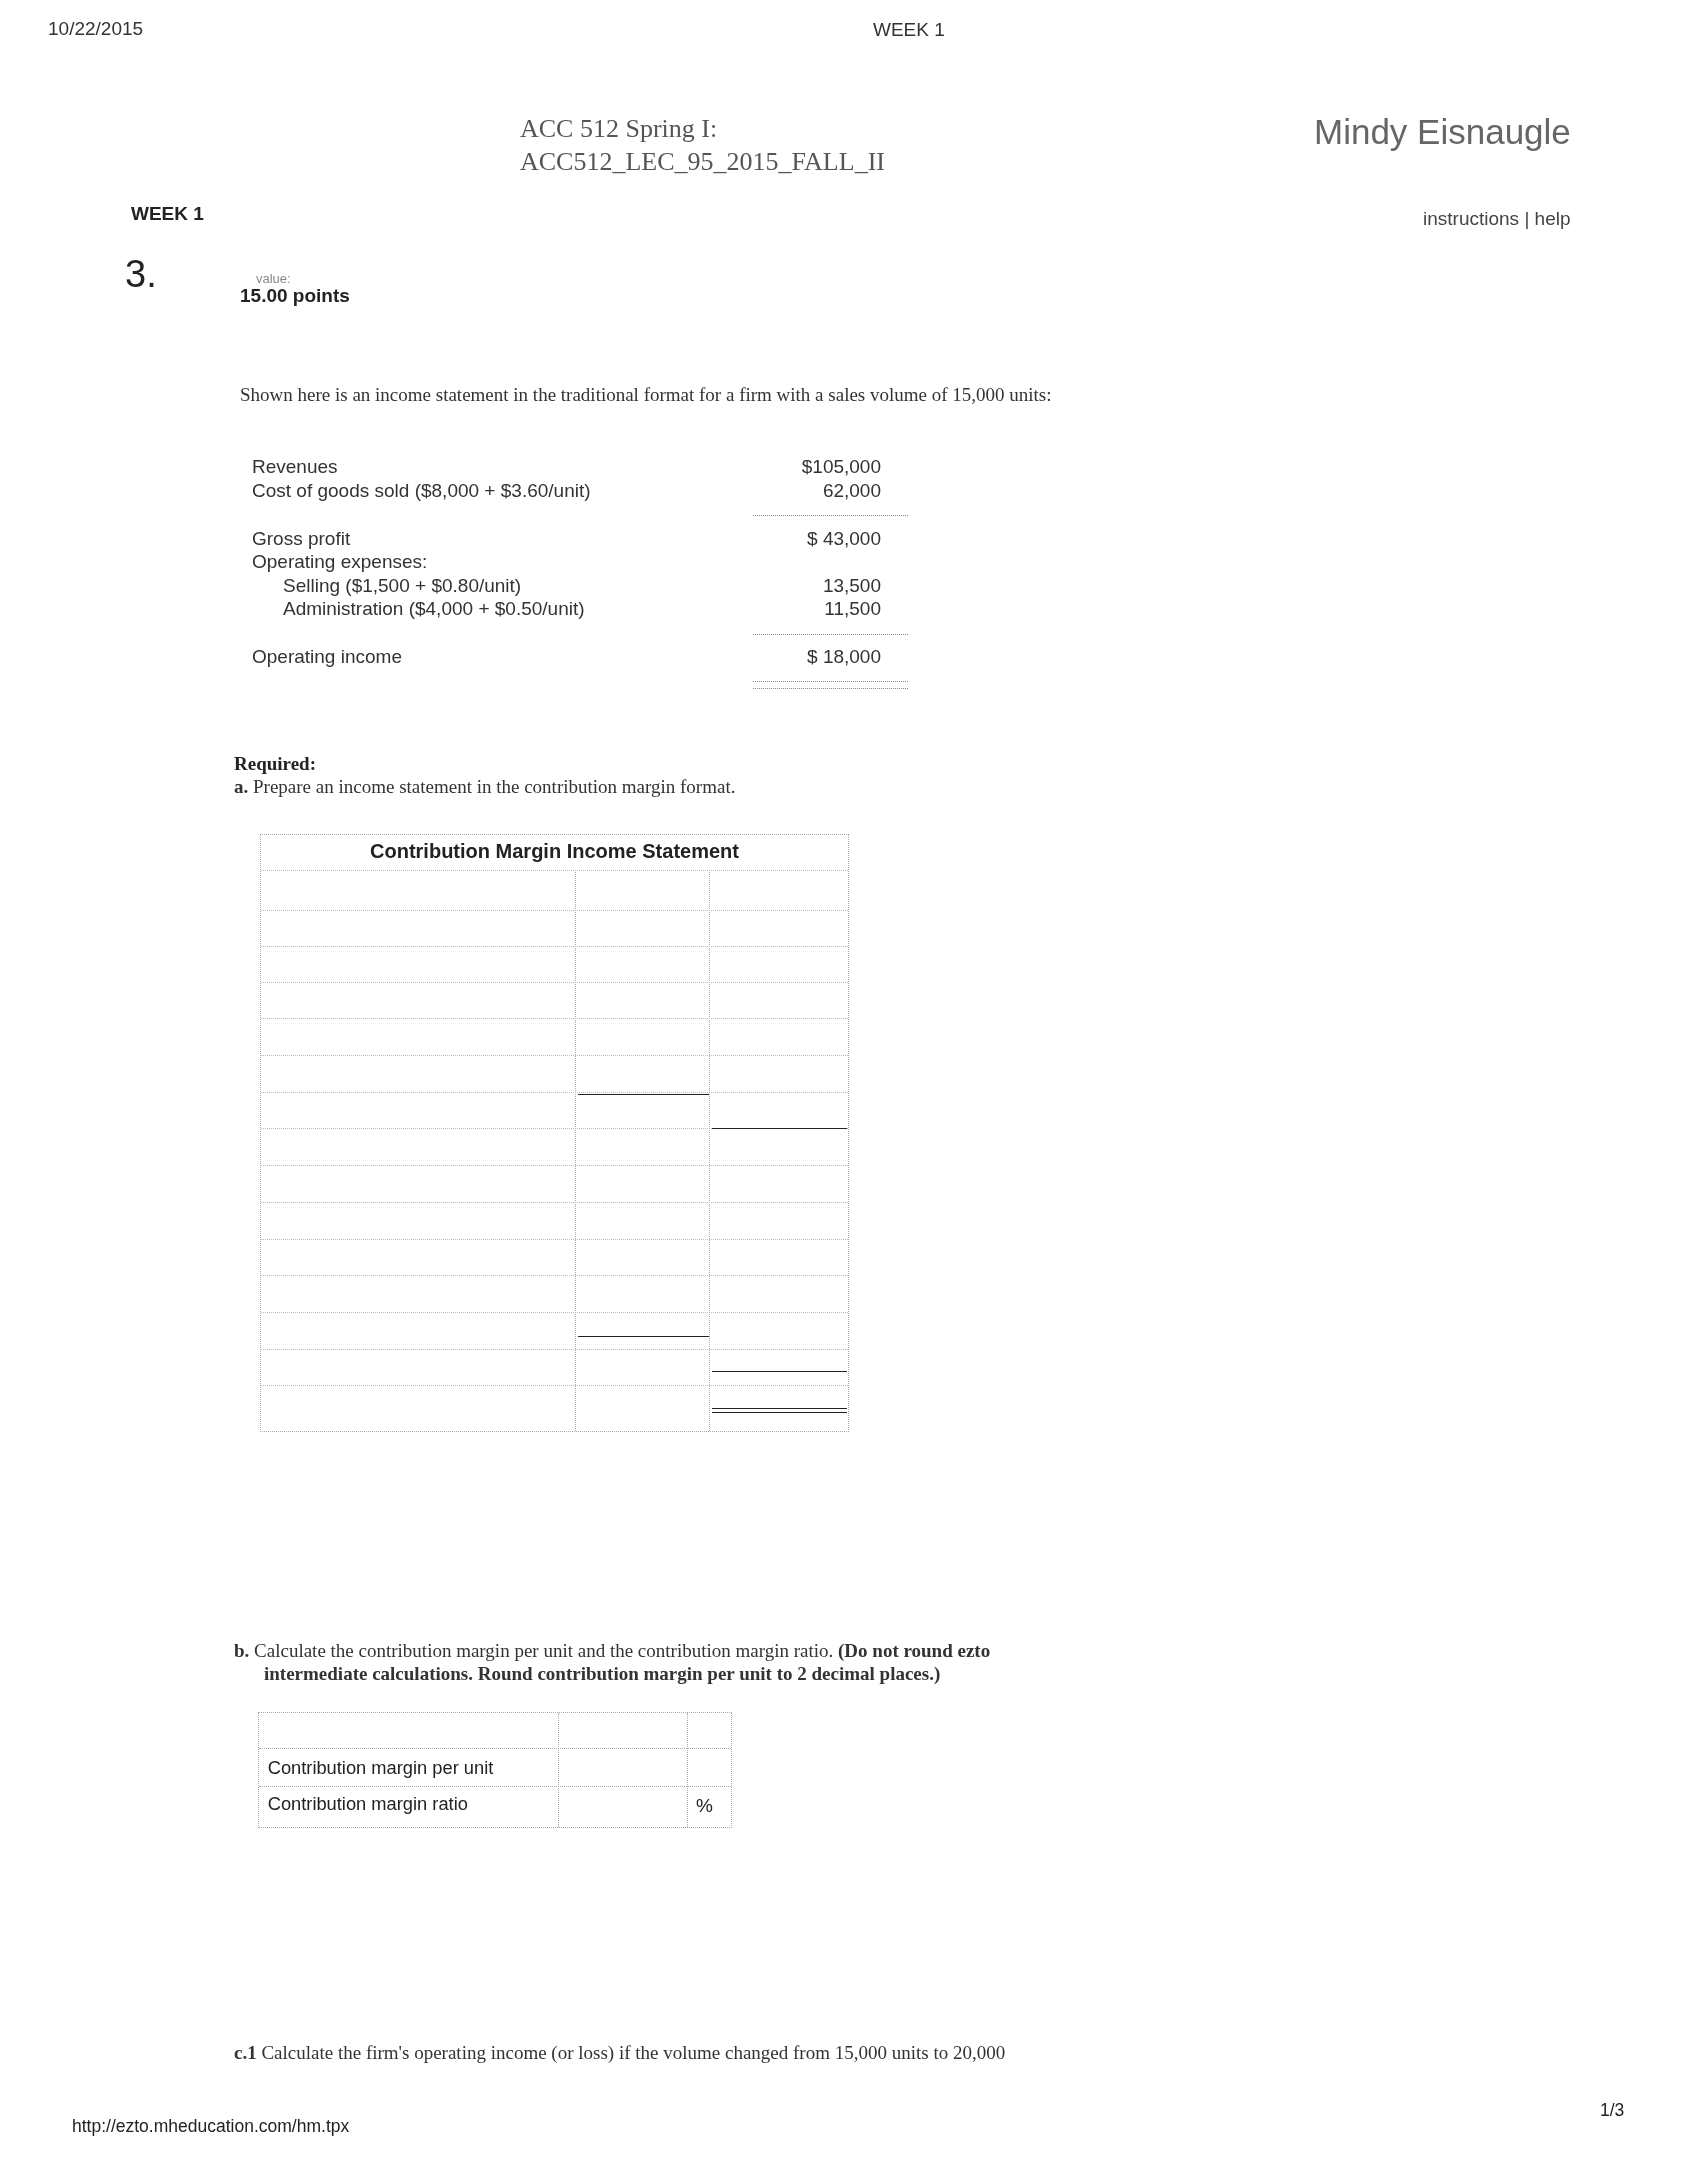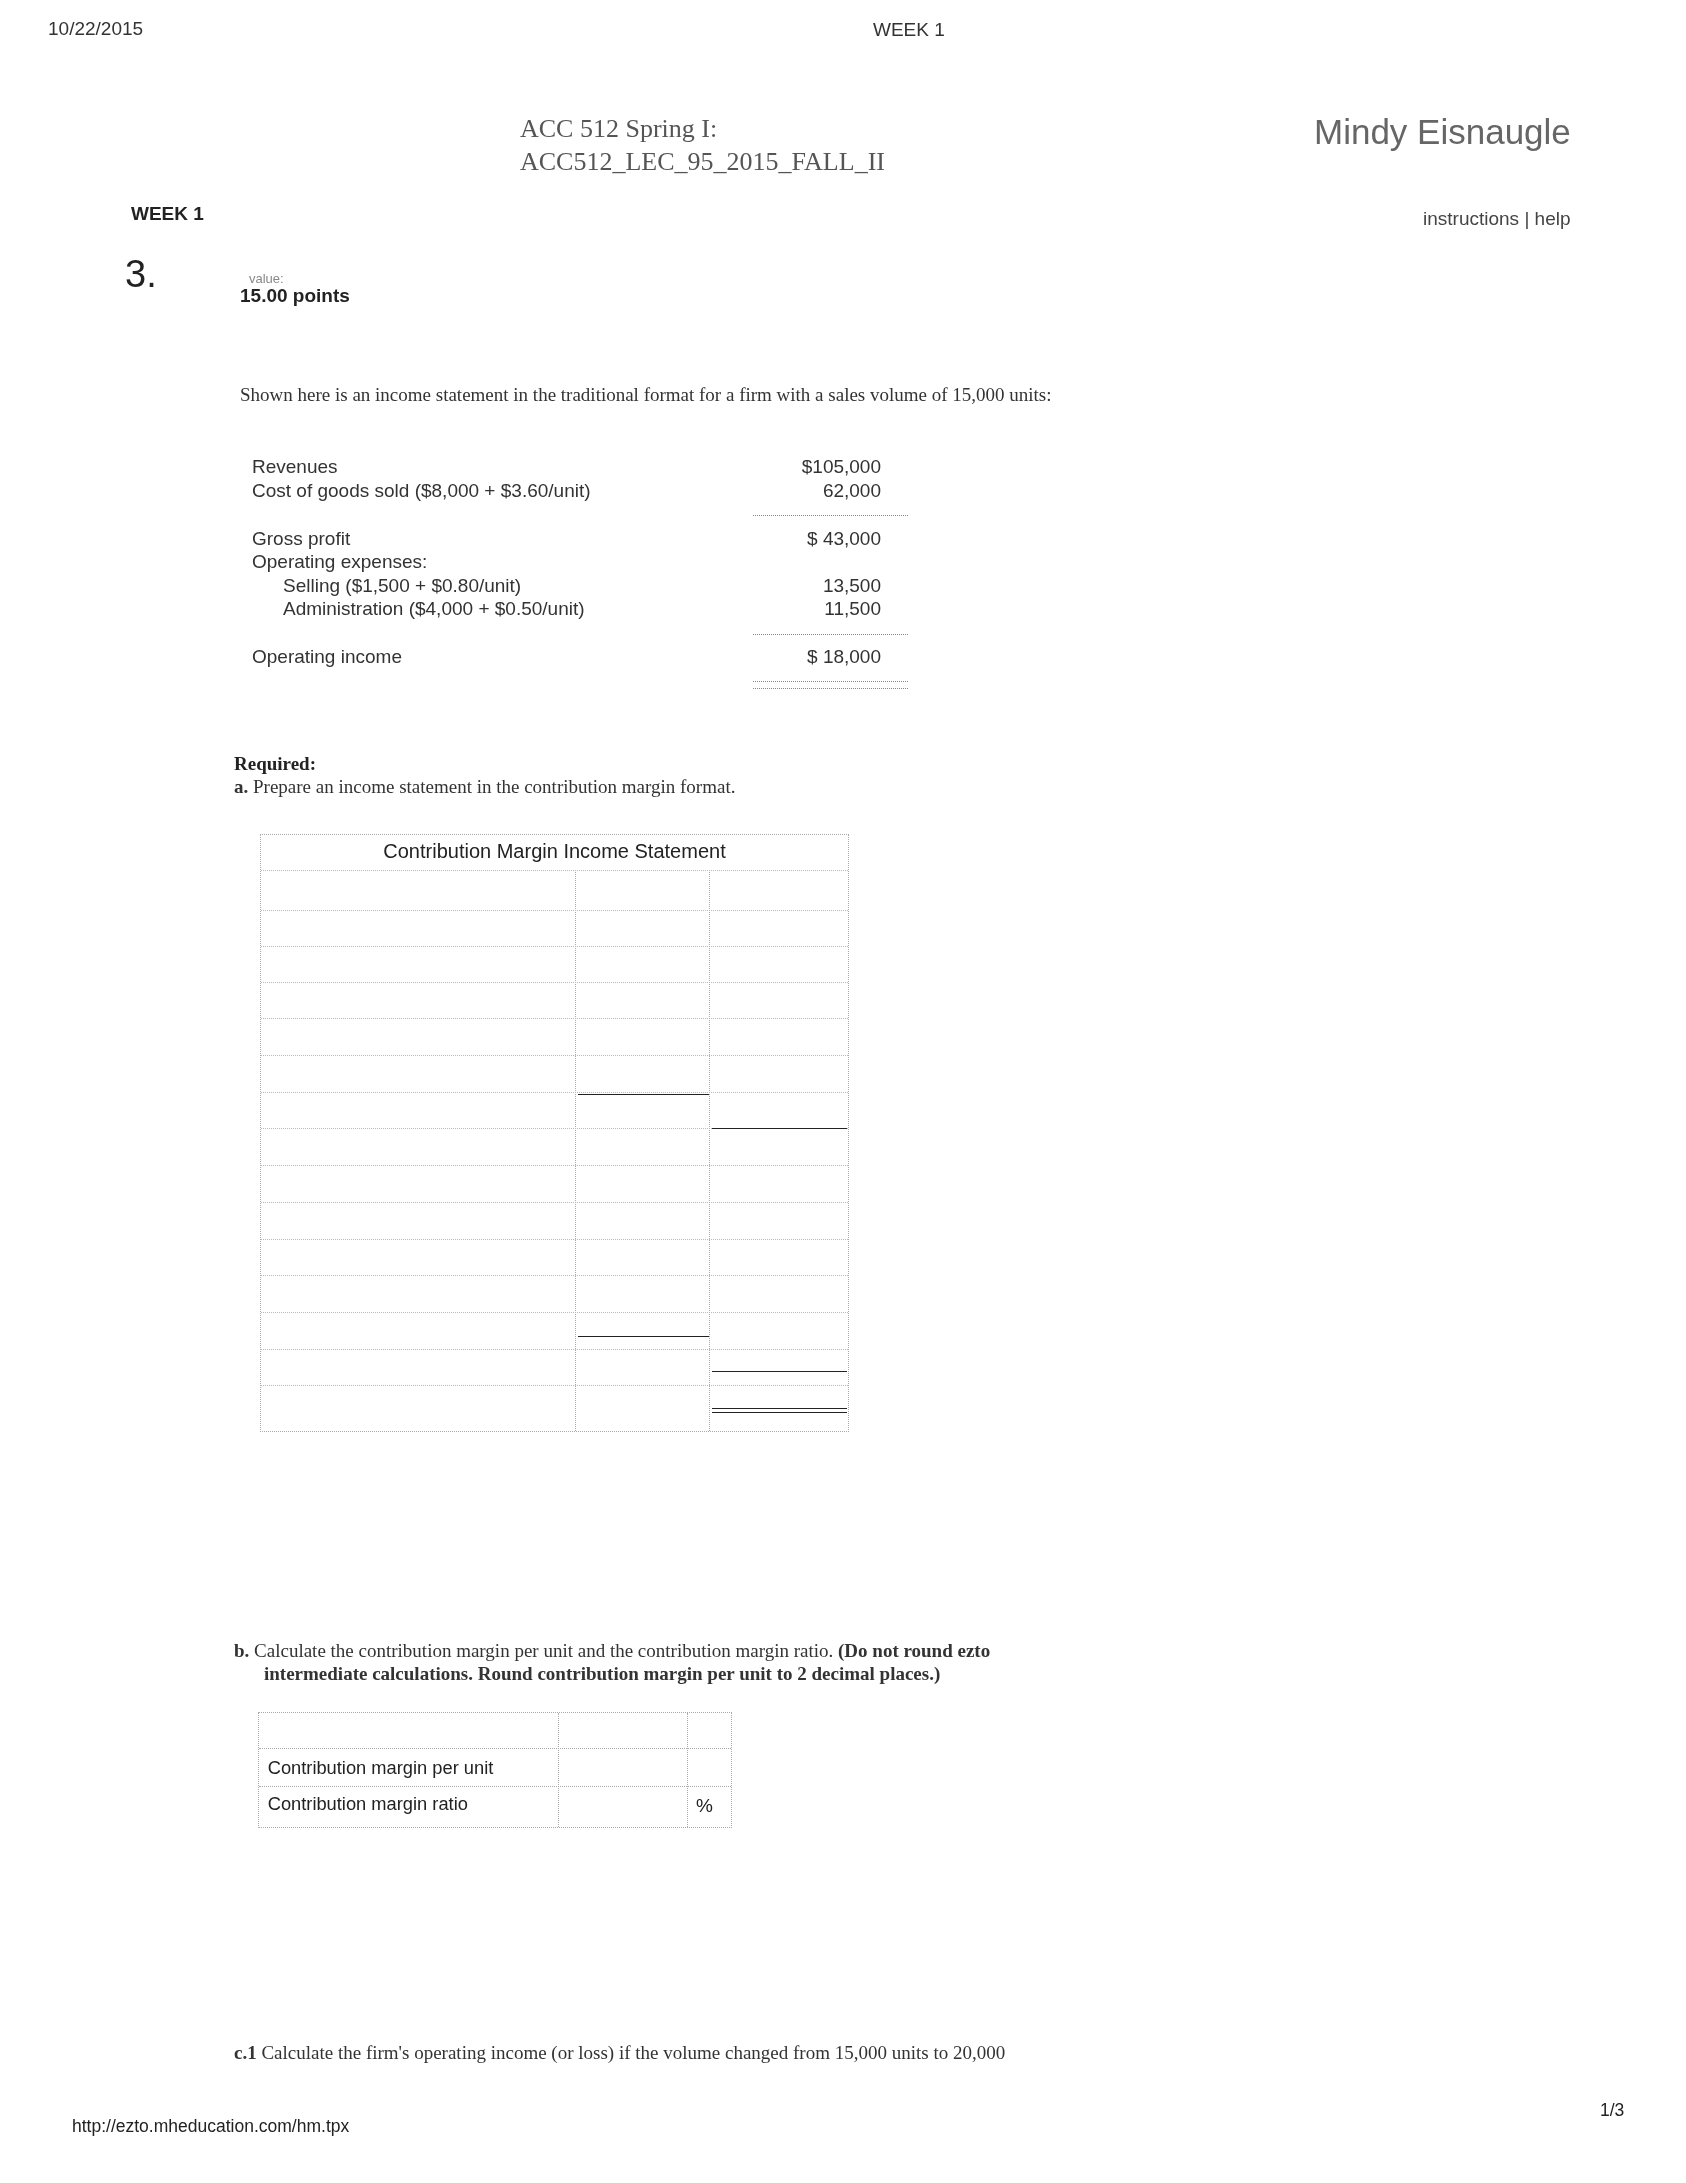--- a/index.html
+++ b/index.html
@@ -19,21 +19,21 @@
 
     .is-row { position:absolute; left:252px; width:629px; height:24.5px; font-size:19px; color:#333; }
     .is-row .lbl { position:absolute; left:0; top:0; }
     .is-row .lbl.indent { left:31px; }
     .is-row .val { position:absolute; right:0; top:0; text-align:right; }
     .rule { position:absolute; left:753px; width:155px; border-top:0.9px dotted #888; height:0; }
 
     .cm-table { position:absolute; left:260px; top:834px; width:587px; height:596px;
                 border:0.9px dotted #aaa; }
     .cm-title { position:absolute; left:0; width:100%; top:5.2px; text-align:center;
-                font-size:20px; font-weight:normal; color:#222; }
+                font-size:20px; font-weight:bold; color:#222; }
     .cm-vline { position:absolute; top:35px; bottom:0; border-left:0.9px dotted #aaa; }
     .cm-row { position:absolute; left:0; width:100%; height:0; border-top:0.9px dotted #bbb; }
     .cm-cell-input { position:absolute; height:23px; background:transparent; border:none; }
     .solid { position:absolute; height:0; border-top:1.7px solid #222; }
     .double { position:absolute; height:2.6px; border-top:1.7px solid #222; border-bottom:1.7px solid #222; }
 
     .b-table { position:absolute; left:258px; top:1712px; width:472px; height:114px;
                border:0.9px dotted #aaa; }
     .b-vline { position:absolute; top:0; bottom:0; border-left:0.9px dotted #aaa; }
     .b-hline { position:absolute; left:0; width:100%; border-top:0.9px dotted #aaa; }
@@ -57,21 +57,21 @@
 <div class="abs user" style="left:1314px; top:112px;">Mindy Eisnaugle</div>
 
 <div class="abs week" style="left:131px; top:203px;">WEEK 1</div>
 <div class="abs links" style="left:1399px; top:208px;margin-left:24px;">
   <span>instructions</span>
   <span>|</span>
   <span>help</span>
 </div>
 
 <div class="abs qnum" style="left:125px; top:253px;">3.</div>
-<div class="abs valuelbl" style="left:249px; top:271px;">value:</div>
+<div class="abs valuelbl" style="left:256px; top:271px;">value:</div>
 <div class="abs points" style="left:240px; top:285px;">15.00 points</div>
 
 <div class="abs body" style="left:240px; top:384px;">Shown here is an income statement in the traditional format for a firm with a sales volume of 15,000 units:</div>
 
 <div>
   <div class="is-row" style="top:456px;">
     <span class="lbl">Revenues</span>
     <span class="val">$105,000</span>
   </div>
   <div class="is-row" style="top:480px;">

